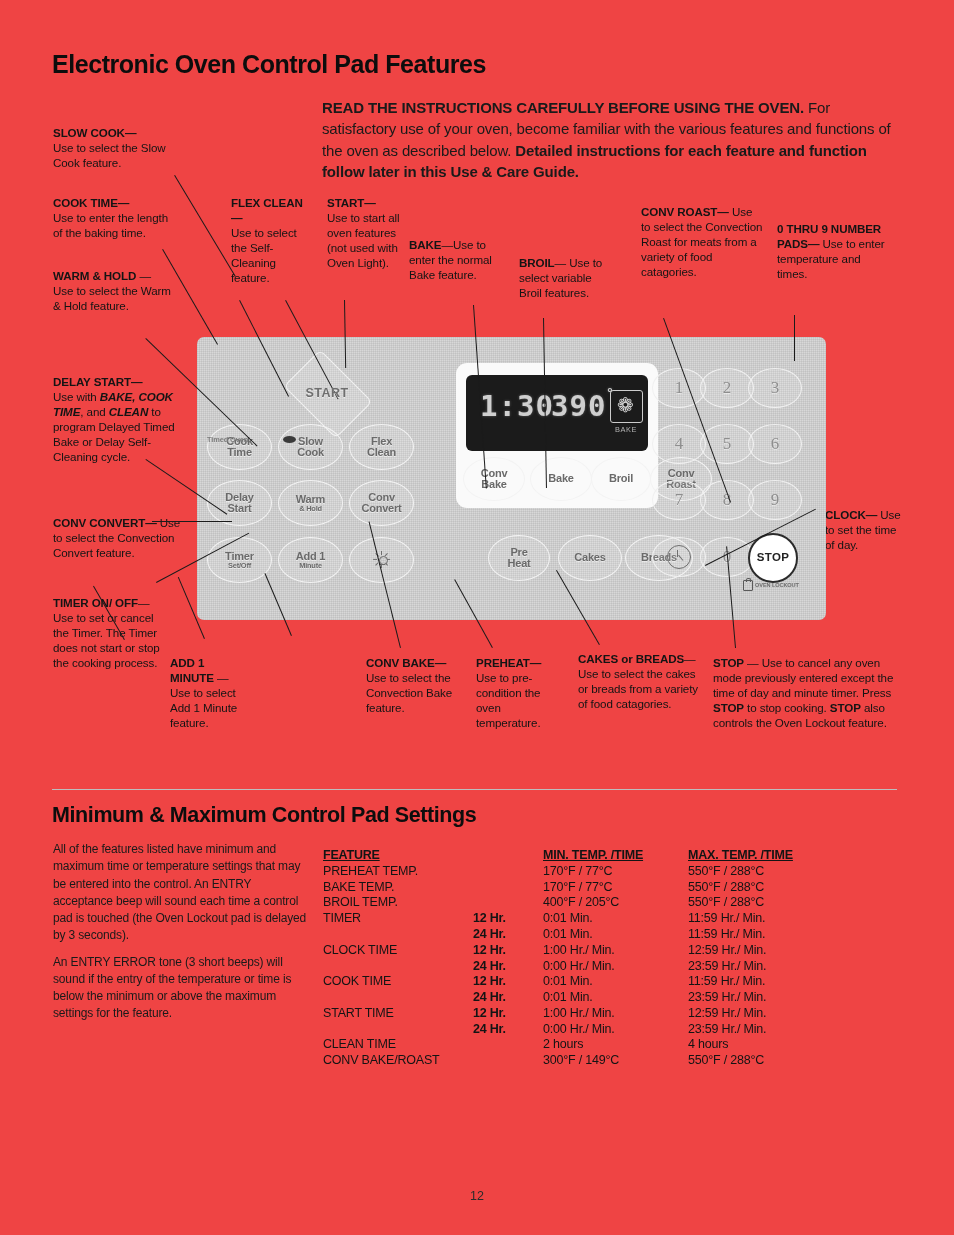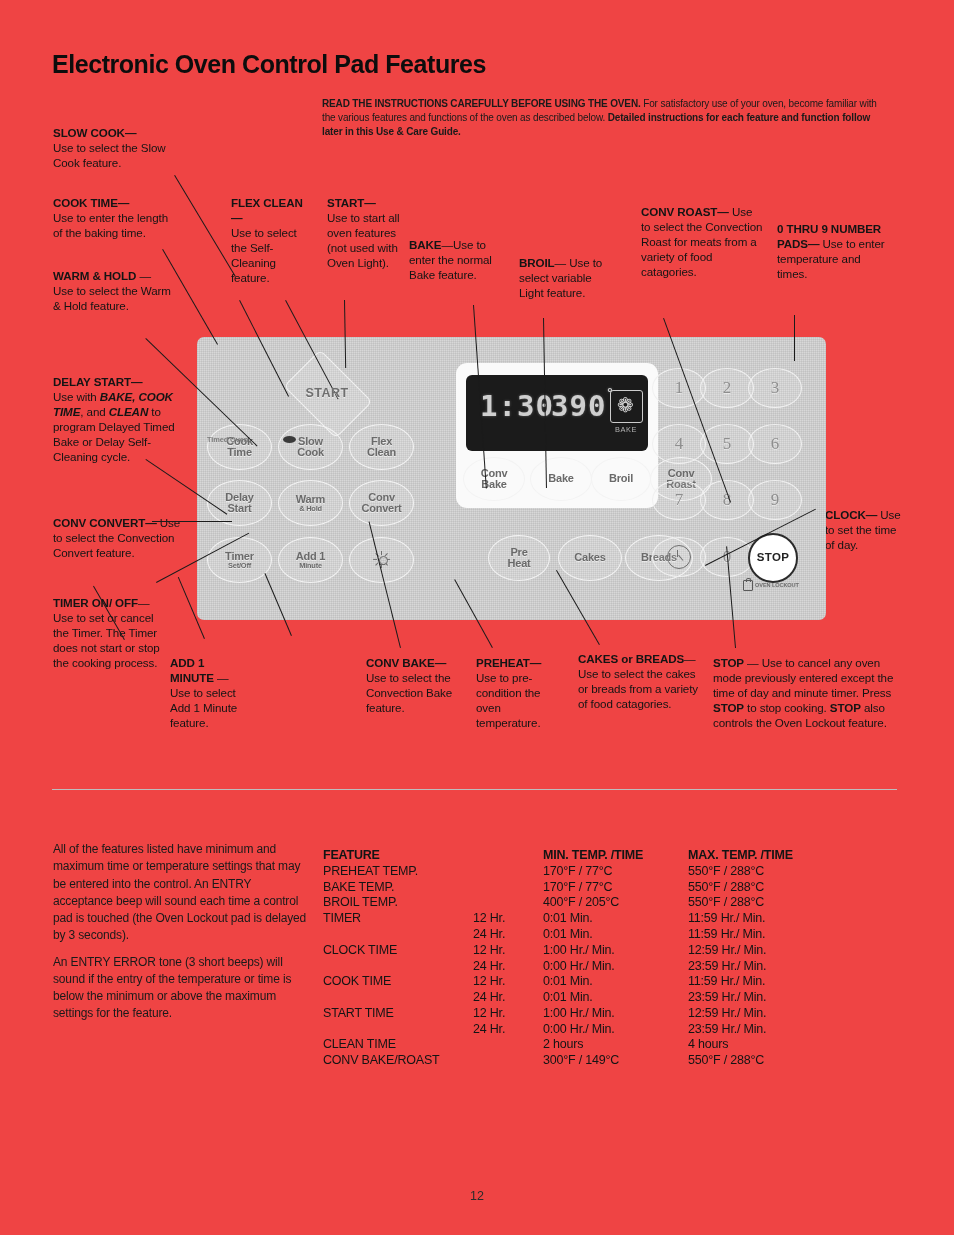--- a/index.html
+++ b/index.html
@@ -35,21 +35,21 @@
     position: absolute;
     margin: 0;
     font-size: 25px;
     font-weight: bold;
     letter-spacing: -0.45px;
     color: #0d0d0d;
   }
 
   .intro {
     position: absolute;
-    font-size: 10px;
+    font-size: 15px;
     line-height: 1.42;
     letter-spacing: -0.15px;
   }
 
   hr.rule {
     position: absolute;
     border: none;
     border-top: 1px solid #bdbdbd;
     margin: 0;
   }
@@ -313,30 +313,31 @@
   table.minmax {
     position: absolute;
     border-collapse: collapse;
     font-size: 12.5px;
     letter-spacing: -0.2px;
     color: #141414;
   }
   table.minmax th {
     text-align: left;
     font-weight: bold;
+    text-decoration: underline;
     padding: 0 0 1px 0;
     white-space: nowrap;
   }
   table.minmax td {
     padding: 0.9px 0;
     vertical-align: top;
     white-space: nowrap;
   }
   td.c-feat { width: 150px; }
-  td.c-hr   { width: 70px; }
+  td.c-hr   { width: 70px; font-weight: bold; }
   td.c-min  { width: 145px; }
   td.c-max  { width: 150px; }
   th.c-feat { width: 150px; }
   th.c-min  { width: 145px; }
   th.c-max  { width: 150px; }
 
   #pageno {
     position: absolute;
     left: 0; right: 0;
     top: 1189px;
@@ -392,21 +393,21 @@
   <div class="blk" style="left:327px; top:196px; width:78px;">
     <b>START—</b><br>
     <span>Use to start all oven features (not used with Oven Light).</span>
   </div>
 
   <div class="blk" style="left:409px; top:238px; width:88px;">
     <b>BAKE</b><span>—Use to enter the normal Bake feature.</span>
   </div>
 
   <div class="blk" style="left:519px; top:256px; width:96px;">
-    <b>BROIL</b><span>— Use to select variable Light feature.</span>
+    <b>BROIL</b><span>— Use to select variable Broil features.</span>
   </div>
 
   <div class="blk" style="left:641px; top:205px; width:122px;">
     <b>CONV ROAST—</b>
     <span>Use to select the Convection Roast for meats from a variety of food catagories.</span>
   </div>
 
   <div class="blk" style="left:777px; top:222px; width:110px;">
     <b>0 THRU 9 NUMBER PADS—</b>
     <span>Use to enter temperature and times.</span>
@@ -602,20 +603,21 @@
   <div class="ldr" style="left:204px; top:639px; width:67px; transform:rotate(-113deg);"></div>
   <div class="ldr" style="left:291px; top:636px; width:68px; transform:rotate(-113deg);"></div>
   <div class="ldr" style="left:400px; top:648px; width:130px; transform:rotate(-104deg);"></div>
   <div class="ldr" style="left:492px; top:648px; width:78px; transform:rotate(-119deg);"></div>
   <div class="ldr" style="left:599px; top:645px; width:86px; transform:rotate(-120deg);"></div>
   <div class="ldr" style="left:735px; top:648px; width:102px; transform:rotate(-95deg);"></div>
   <div class="ldr" style="left:124px; top:640px; width:62px; transform:rotate(-120deg);"></div>
 
   <hr class="rule" style="left:52px; top:789px; width:845px;">
 
+  <h2 class="sub" style="left:52px; top:803px;">Minimum &amp; Maximum Control Pad Settings</h2>
 
   <div class="body-col" style="left:53px; top:841px; width:255px;">
     <p>All of the features listed have minimum and maximum time or temperature settings that may be entered into the control.  An ENTRY acceptance beep will sound each time a control pad is touched (the Oven Lockout pad is delayed by 3 seconds).</p>
     <p>An ENTRY ERROR tone (3 short beeps) will sound if the entry of the temperature or time is below the minimum or above the maximum settings for the feature.</p>
   </div>
 
   <table class="minmax" style="left:323px; top:848px;">
     <thead>
       <tr>
         <th class="c-feat" colspan="2">FEATURE</th>

